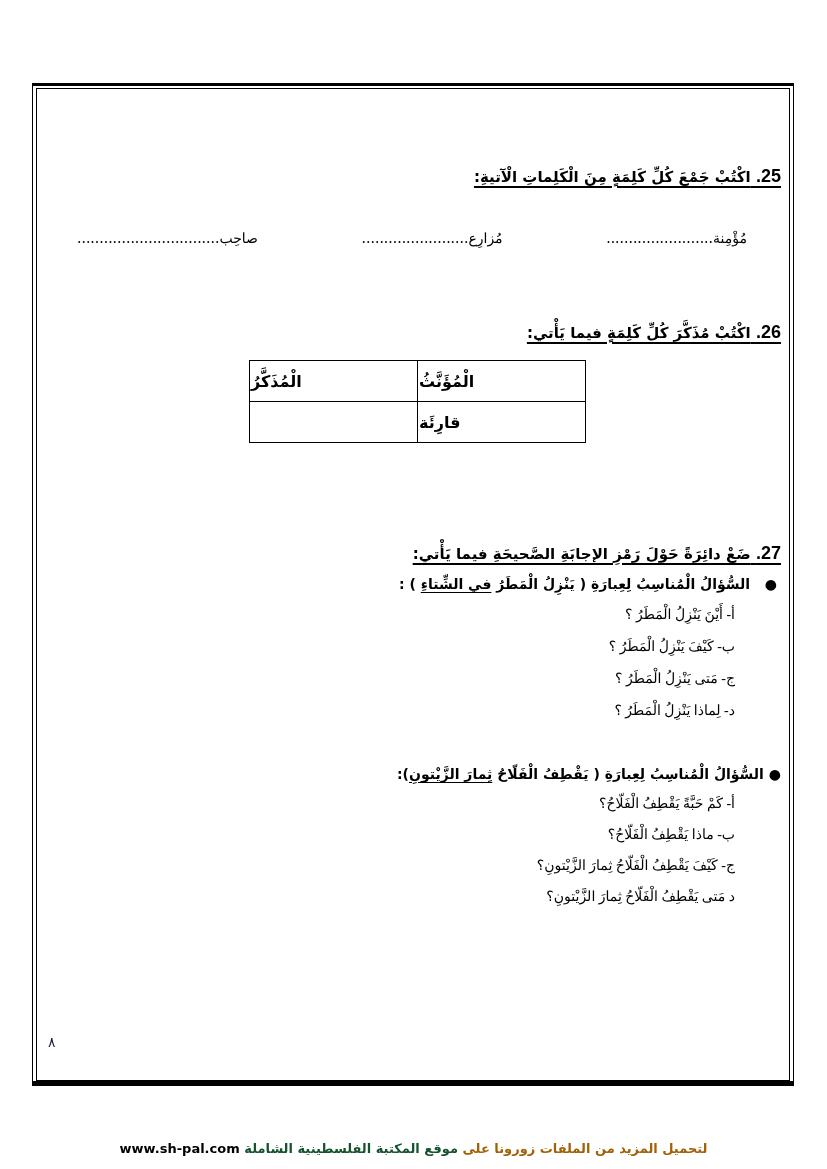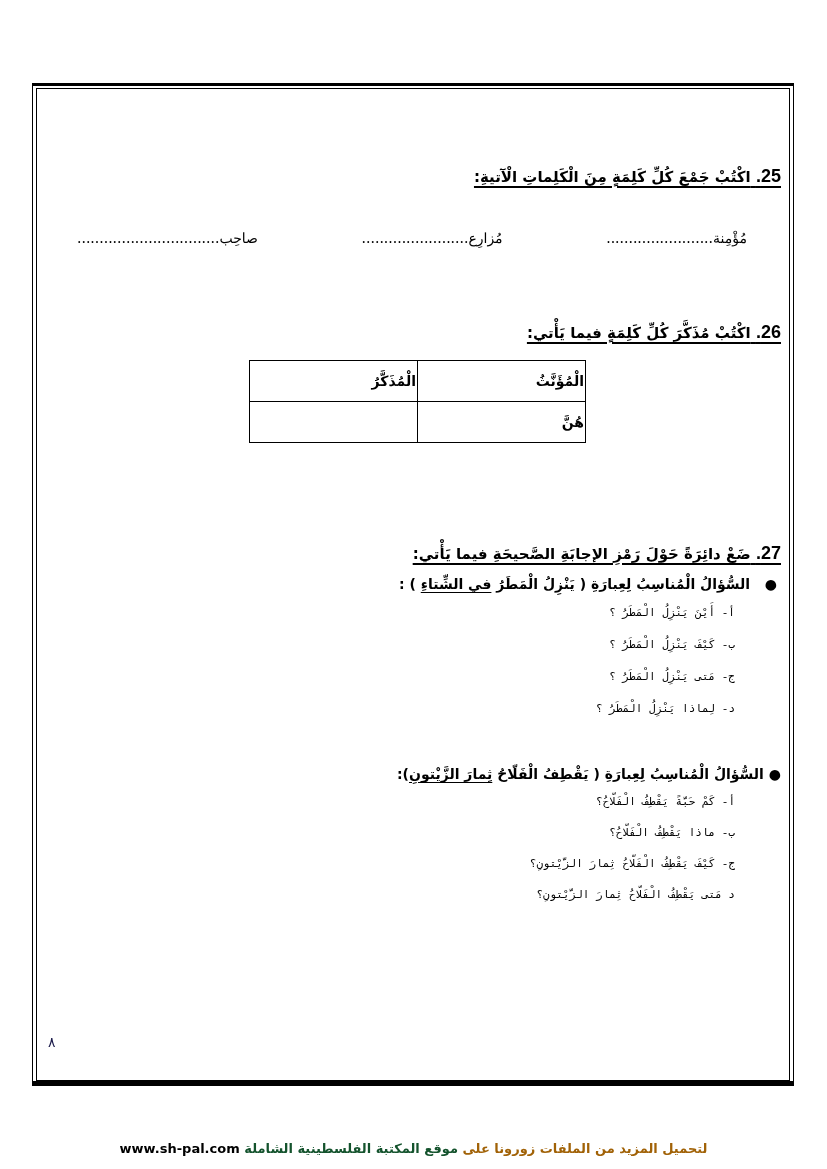--- a/index.html
+++ b/index.html
@@ -12,24 +12,24 @@
                    border: 1px solid #000; box-sizing: border-box; }
     .rtl { direction: rtl; unicode-bidi: embed; }
     .heading { position: absolute; right: 46px; font-size: 15px; font-weight: bold; white-space: nowrap; }
     .heading .ul { text-decoration: underline; text-underline-offset: 4px; text-decoration-thickness: 1.5px; margin-top: 35px; }
     .num { font-family: "Liberation Sans", sans-serif; font-size: 18px; font-weight: bold; }
     .words-row { position: absolute; top: 230px; right: 80px; width: 670px; display: flex;
                  direction: rtl; justify-content: space-between; font-size: 14px; }
     .words-row span { white-space: nowrap; font-family: "DejaVu Serif", serif; }
     .dots { letter-spacing: 0.5px; font-family: "Liberation Serif", serif; }
     table.words { position: absolute; left: 249px; top: 360px; width: 337px; border-collapse: collapse; direction: rtl; }
-    table.words td { border: 1.5px solid #000; height: 38px; text-align: right; font-weight: bold; font-size: 14px; width: 50%; }
+    table.words td { border: 1.5px solid #000; height: 38px; text-align: left; font-weight: bold; font-size: 16px; width: 50%; }
     .bullet-line { position: absolute; right: 46px; font-size: 14px; font-weight: bold; white-space: nowrap; }
     .bullet-line .ul { text-decoration: underline; text-underline-offset: 3px; }
-    .opt { position: absolute; font-size: 11px; white-space: nowrap; font-family: Liberation Mono, monospace; }
+    .opt { position: absolute; font-size: 14px; white-space: nowrap; font-family: Liberation Serif, serif; }
     .pagenum { position: absolute; left: 48px; top: 1034px; font-size: 14px; color: #1a1a4a; }
     .footer { position: absolute; left: 0; width: 827px; top: 1141px; text-align: center; font-size: 13px; font-weight: bold; }
     .footer .red { color: #14532d; }
     .footer .blue { color: #000000; }
     .footer .black { color: #a16207; }
   </style>
 </head>
 <body>
 
 <div class="frame-outer"></div>
@@ -61,21 +61,21 @@
   </span>
 </div>
 
 <table class="words">
   <tbody>
       <tr>
     <td>الْمُؤَنَّثُ</td>
     <td>الْمُذَكَّرُ</td>
   </tr>
   <tr>
-    <td>هُنَّ</td>
+    <td>قارِئَة</td>
     <td></td>
   </tr>
 </tbody>
   </table>
 
 <div class="heading rtl" style="top:543px;">
   <span class="ul">
     <span class="num">27.</span>
     <span>ضَعْ دائِرَةً حَوْلَ رَمْزِ الإجابَةِ الصَّحيحَةِ فيما يَأْتي:</span>
   </span>

